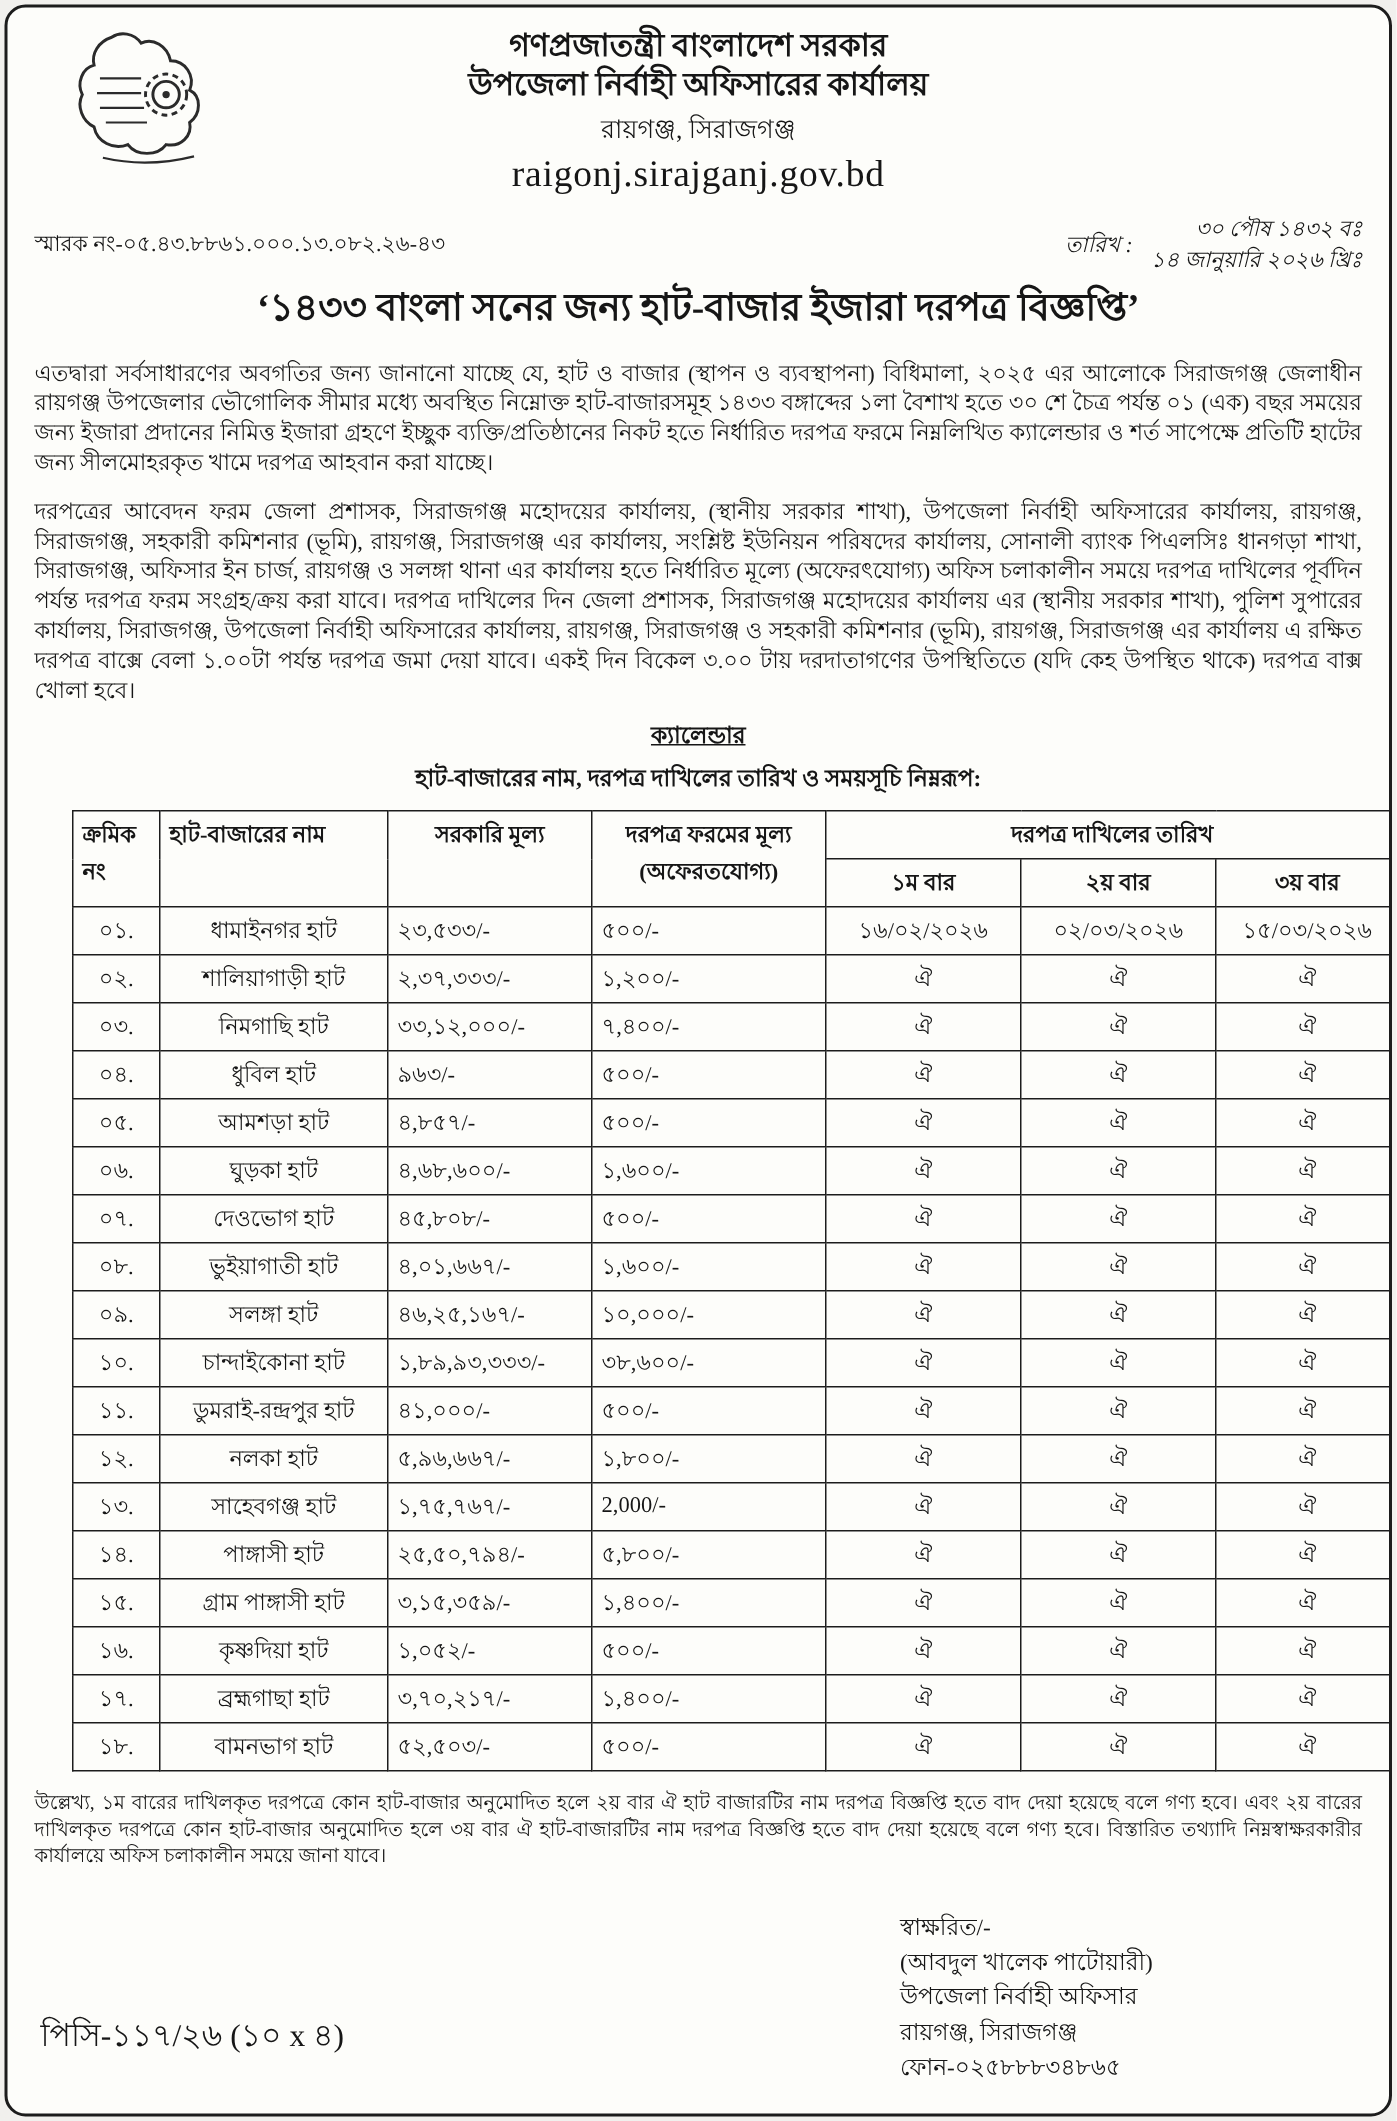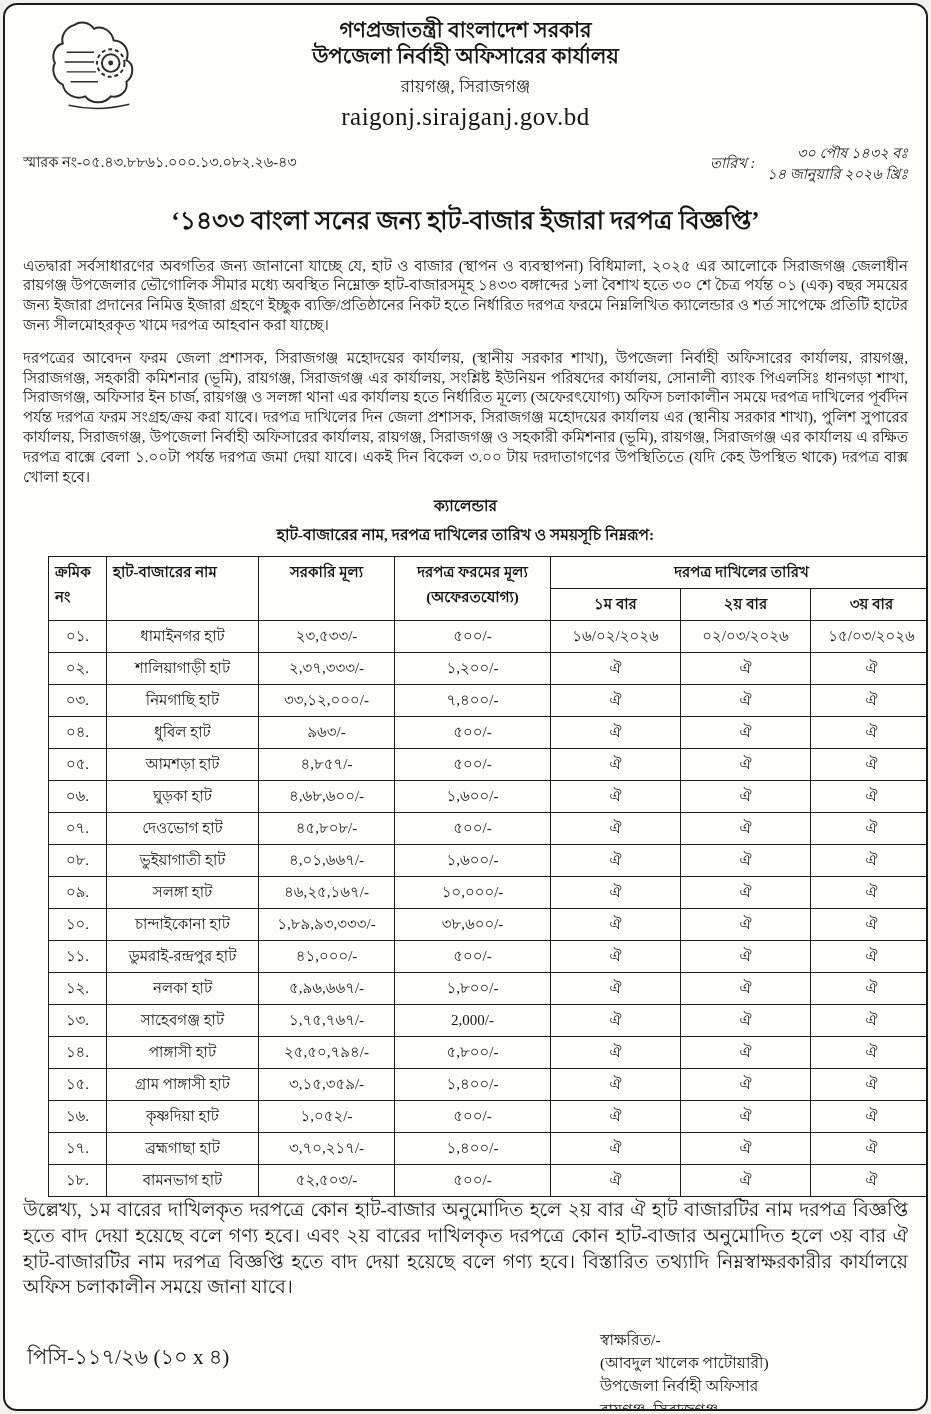--- a/index.html
+++ b/index.html
@@ -24,38 +24,38 @@
   .logo { position:absolute; left:16px; top:4px; width:118px; height:98px; }
   .gov-line1, .gov-line2 { font-size:21px; font-weight:bold; line-height:1.25; }
   .gov-line3 { font-size:17px; margin-top:3px; }
   .website { font-size:25px; margin-top:2px; letter-spacing:0.5px; }
   
   .memo-row { display:flex; justify-content:space-between; align-items:flex-start; margin-top:12px; font-size:14.5px; }
   .memo-no { padding-top:8px; }
   .date-block { display:flex; gap:12px; align-items:center;font-style:italic; }
   .date-lines { text-align:right; line-height:1.45; }
   
-  .title { text-align:center; font-size:25px; font-weight:bold; margin-top:16px; }
+  .title { text-align:center; font-size:25px; font-weight:bold; }
   
   .body-para { font-size:15px; line-height:1.32; text-align:justify; margin-top:13px; }
-  .calendar-heading { text-align:center; font-weight:bold; font-size:15.5px; margin-top:7px; }
+  .calendar-heading { text-align:center; font-weight:bold; font-size:15.5px; text-decoration:underline; margin-top:7px; }
   .table-intro { text-align:center; font-weight:bold; font-size:15.5px; margin-top:3px; }
   
   table { width:100%; border-collapse:collapse; margin-top:7px; font-size:15px;margin-left:25px; }
   th, td { border:1px solid #1c1c1c; padding:3px 6px; }
   thead th { font-weight:bold; }
   .th-topleft { text-align:left; vertical-align:top; }
   .hdr-center { text-align:center; vertical-align:top; }
   td { height:29px; }
   .c-serial { text-align:center; }
   .c-name { text-align:center; }
-  .c-price { text-align:center; }
+  .c-price { text-align:left; }
   .c-date { text-align:center; }
   
-  .footer-note { font-size:19px; line-height:1.35; text-align:justify; }
+  .footer-note { font-size:13px; line-height:1.35; text-align:justify; margin-top:12px; }
   .signature { margin-top:28px; margin-left:auto; margin-right:28px; width:280px; font-size:15.5px; line-height:1.5; }
   .pc-code { position:absolute; left:22px; bottom:33px; font-size:21px; }
 </style>
 </head>
 <body>
 
 <div class="page">
 
   <div class="letterhead">
     <div class="logo">

